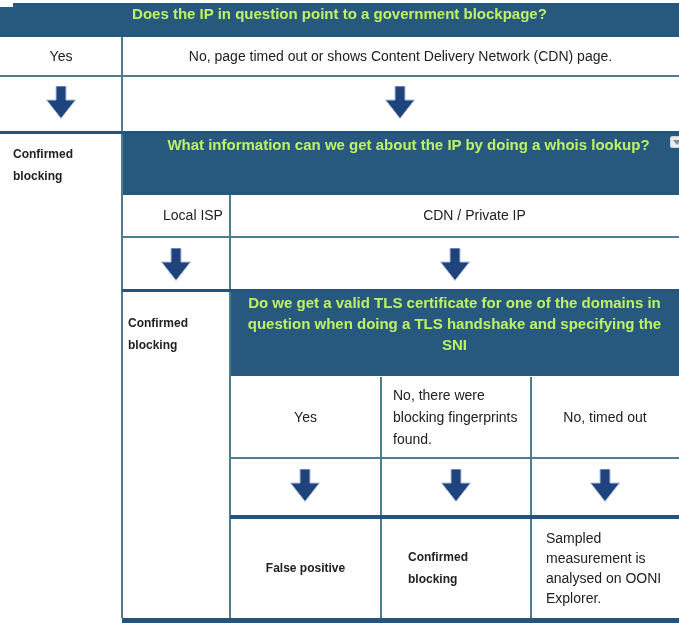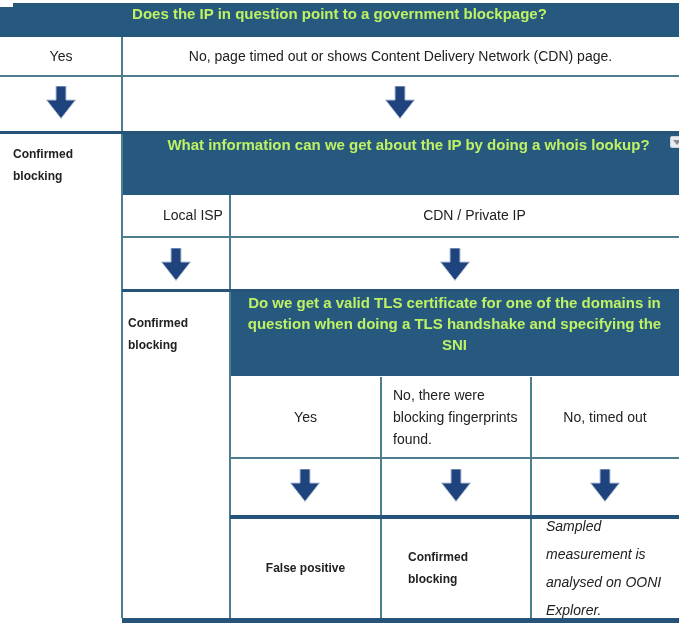--- a/index.html
+++ b/index.html
@@ -18,21 +18,21 @@
   .vline{position:absolute;background:#4e7e8e;width:2px;}
   .thick{position:absolute;background:#265379;}
   .arrow{position:absolute;width:30px;height:34px;}
   .notch{position:absolute;left:0;top:0;width:13px;height:7px;background:#ffffff;}
   .dd-icon{position:absolute;right:3px;top:2px;width:14px;height:12px;
     background:#e9ebee;border:1px solid #cfd3d7;border-radius:2px;
     display:flex;align-items:center;justify-content:center;box-sizing:border-box;}
   .dd-icon .tri{width:0;height:0;border-left:4px solid transparent;
     border-right:4px solid transparent;border-top:5px solid #878d93;}
   .wrap-narrow{max-width:126px;line-height:22px;}
-  .wrap-sampled{max-width:118px;line-height:28px;font-style:italic;}
+  .wrap-sampled{max-width:118px;line-height:20px;}
   .wrap-conf{max-width:96px;}
   .wrap-tls{max-width:434px;}
 </style>
 </head>
 <body>
 
 <div id="canvas">
 
   <div class="bar" style="left:0;top:3;left:0px;top:3px;width:679px;height:34px;">
     <span>Does the IP in question point to a government blockpage?</span>

